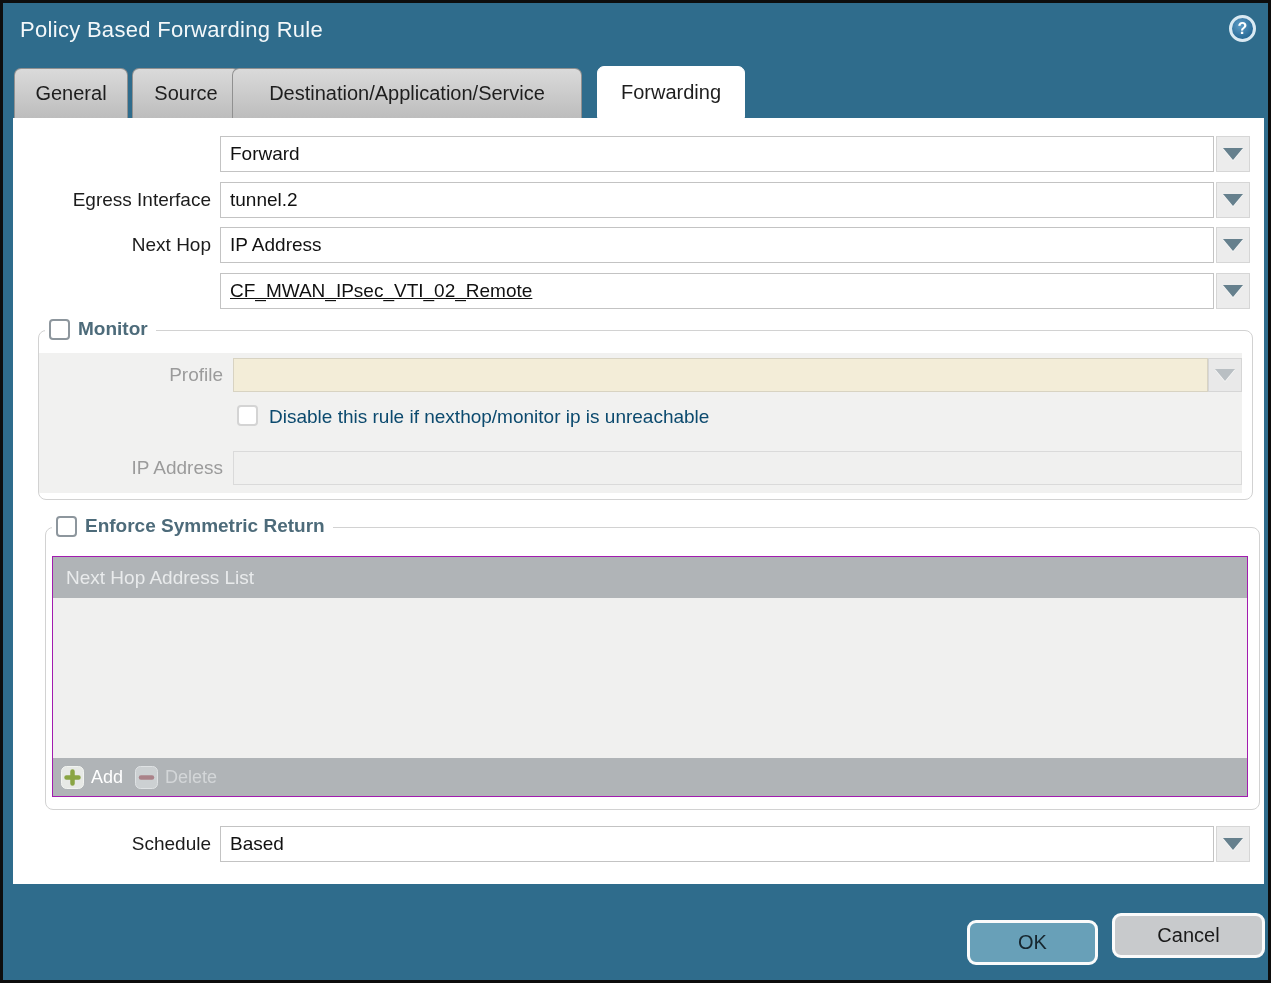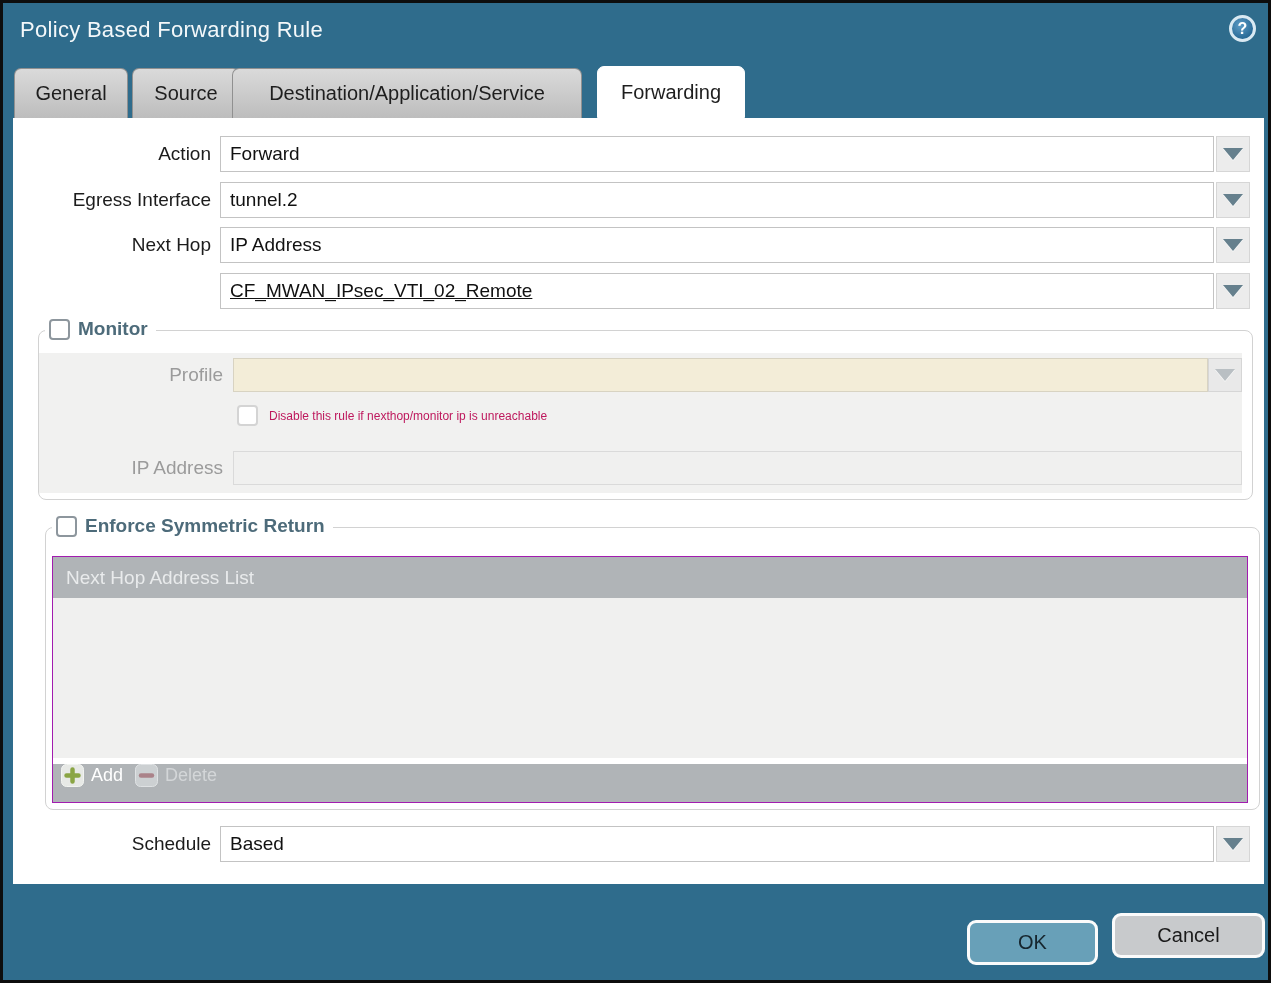--- a/index.html
+++ b/index.html
@@ -58,30 +58,30 @@
   }
   .fs-legend .lbl{font-size:19px;font-weight:bold;color:#4d6b7a;white-space:nowrap;}
   .cbx{
     width:21px;height:21px;border:2px solid #8d969d;border-radius:4px;background:#ffffff;cursor:pointer;
   }
   .cbx.disabled{border-color:#d4d4d4;cursor:default;}
   .gray-panel{position:absolute;background:#f1f1f0;}
   .dis-label{color:#9b9b9b;}
   .dis-field{background:#f0f0ef;border:1px solid #dadada;}
   .beige{background:#f3edd8;border:1px solid #d8d3c2;}
-  .dis-text{font-size:12px;color:#be185d;line-height:23px;white-space:nowrap;}
+  .dis-text{font-size:19px;color:#0c4a6e;line-height:23px;white-space:nowrap;}
   
   .list{position:absolute;border:1px solid #a21caf;}
   .list-header{
     height:41px;background:#b0b4b7;color:#e9ebec;font-size:19px;line-height:41px;
     padding-left:13px;
   }
   .list-body{height:160px;background:#f0f0ef;}
   .list-footer{
-    height:38px;background:#b0b4b7;display:flex;align-items:flex-start;gap:12px;padding-left:8px;margin-top:6px;
+    height:38px;background:#b0b4b7;display:flex;align-items:center;gap:12px;padding-left:8px;
   }
   .tool-btn{display:flex;align-items:center;gap:7px;cursor:pointer;}
   .tool-btn span{font-size:18px;}
   .tool-btn .t-add{color:#ffffff;}
   .tool-btn.disabled{cursor:default;}
   .tool-btn .t-del{color:#d3d6d8;}
   
   .btn{
     position:absolute;height:45px;border-radius:9px;border:3px solid #fbfbfb;
     font-size:20px;color:#16262e;display:flex;align-items:center;justify-content:center;
@@ -98,21 +98,20 @@
   <div class="title">Policy Based Forwarding Rule</div>
   <div class="help">?</div>
 
   <div class="tab" style="left:14px;width:114px;">General</div>
   <div class="tab" style="left:132px;width:108px;">Source</div>
   <div class="tab" style="left:232px;width:350px;">Destination/Application/Service</div>
   <div class="tab active" style="left:597px;width:148px;">Forwarding</div>
 
   <div class="content">
 
-    <div class="row-label" style="top:18px;">Action</div>
     <div class="field" style="left:207px;top:18px;width:994px;">Forward</div>
     <div class="dd-btn" style="left:1203px;top:18px;">
         <i class="arrow"></i>
       </div>
 
     <div class="row-label" style="top:64px;">Egress Interface</div>
     <div class="field" style="left:207px;top:64px;width:994px;">tunnel.2</div>
     <div class="dd-btn" style="left:1203px;top:64px;">
         <i class="arrow"></i>
       </div>

